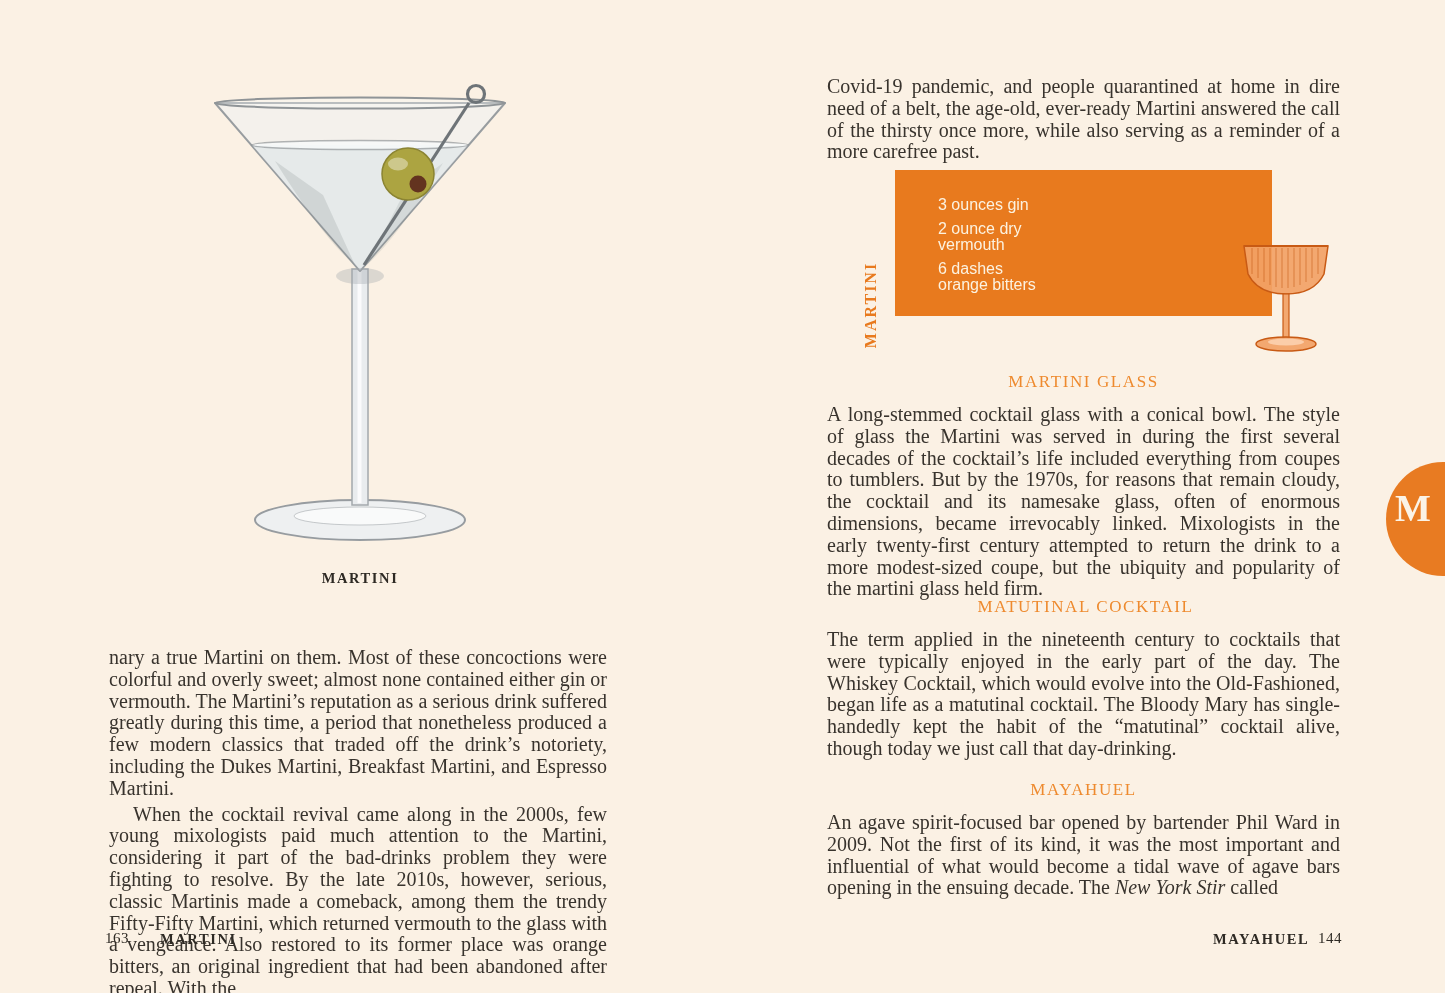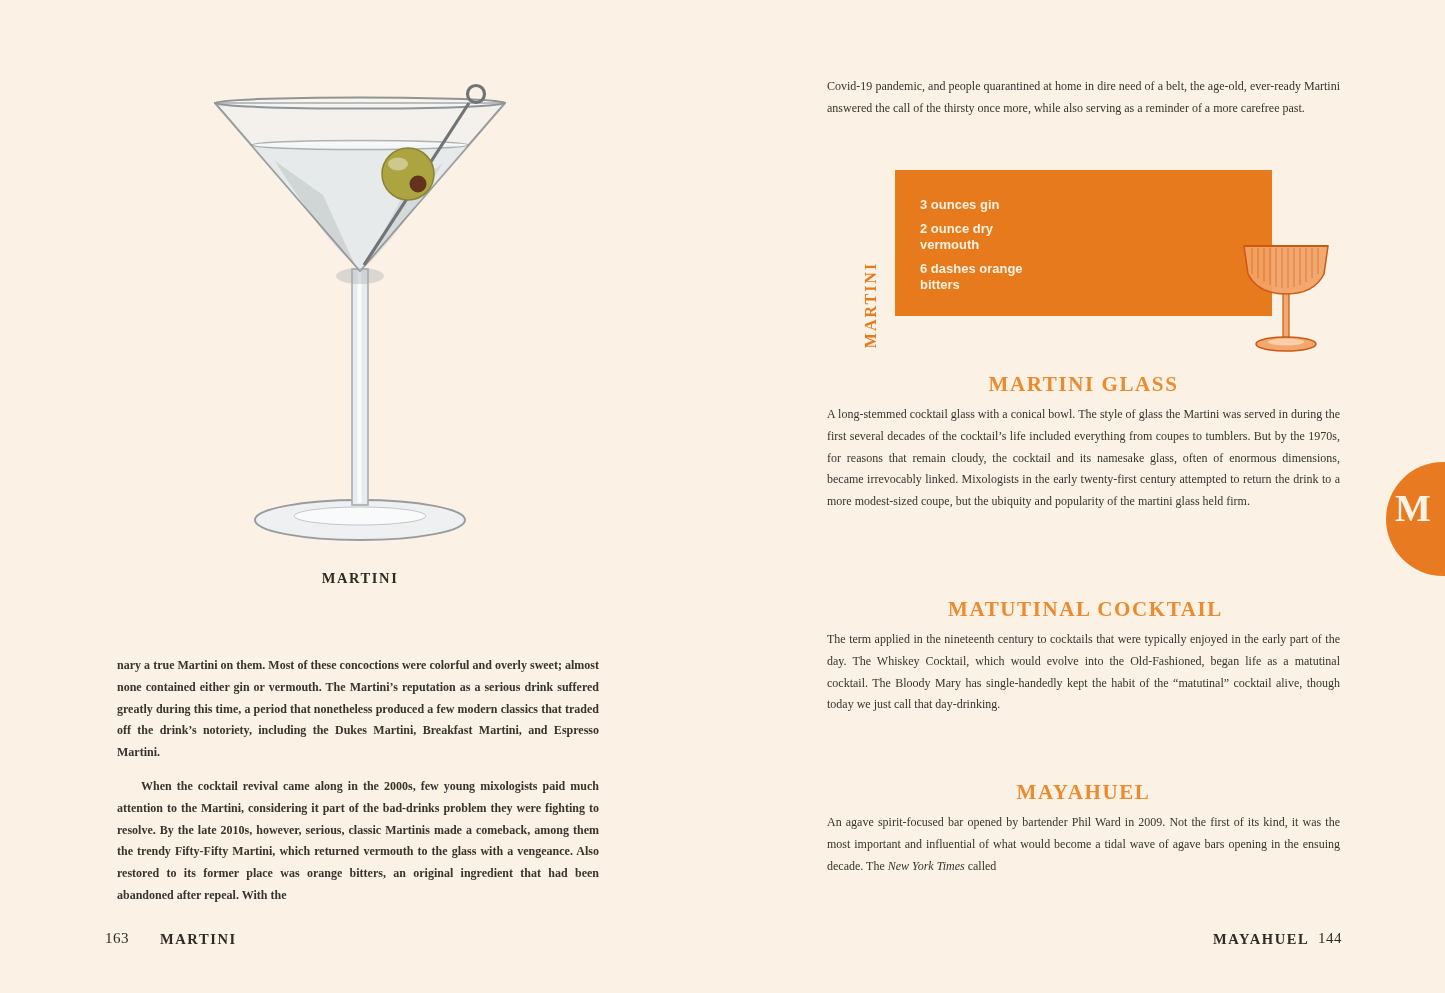--- a/index.html
+++ b/index.html
@@ -4,42 +4,42 @@
 <style>
   html,body{margin:0;padding:0;}
   body{
     width:1445px;height:993px;position:relative;overflow:hidden;
     background:#FBF1E4;
     font-family:"Liberation Serif", serif;
     color:#35302B;
   }
   .abs{position:absolute;}
   
-  .copy{font-size:12px;line-height:21.8px;text-align:justify;margin:0;color:#38332D;}
-  .copy p{margin:12px;font-weight:bold;}
+  .copy{font-size:20px;line-height:21.8px;text-align:justify;margin:0;color:#38332D;}
+  .copy p{margin:4px;}
   .copy p + p{text-indent:24px;}
   
   .heading{
-    font-size:21px;letter-spacing:1.6px;text-align:center;margin:0;
-    color:#EE8A2E;font-weight:700;
+    font-size:17px;letter-spacing:1.6px;text-align:center;margin:0;
+    color:#EE8A2E;font-weight:400;
   }
   
   .caption{
     font-size:14.5px;letter-spacing:1.6px;color:#2E2A24;text-align:center;font-weight:600;
   }
   .folio{font-size:15px;letter-spacing:.5px;color:#2E2A24;}
   .runhead{font-size:14.5px;letter-spacing:1.6px;color:#2E2A24;font-weight:600;}
   
   .recipe-card{
     background:#E87A1E;
     width:377px;height:146px;
   }
   .recipe-text{
-    font-family:"Liberation Sans", sans-serif;font-weight:bold;
-    color:#FCF2E0;font-size:13px;
+    font-family:"Liberation Sans", sans-serif;font-weight:normal;
+    color:#FCF2E0;font-size:16px;margin-left:18px;
   }
   .ingredients{line-height:16px;width:116px;}
   .ingredient{margin-bottom:8px;}
   .instructions{line-height:19.5px;width:186px;}
   .side-label{
     width:110px;height:20px;text-align:center;
     transform:rotate(-90deg);
     color:#E87A1E;font-size:16px;letter-spacing:2px;font-weight:600;
     white-space:nowrap;
   }
@@ -130,21 +130,21 @@
 </svg>
 
 <h2 class="abs heading" style="left:827px;top:372px;width:513px;">MARTINI GLASS</h2>
 <div class="abs copy" style="left:827px;top:404px;width:513px;">A long-stemmed cocktail glass with a conical bowl. The style of glass the Martini was served in during the first several decades of the cocktail’s life included everything from coupes to tumblers. But by the 1970s, for reasons that remain cloudy, the cocktail and its namesake glass, often of enormous dimensions, became irrevocably linked. Mixologists in the early twenty-first century attempted to return the drink to a more modest-sized coupe, but the ubiquity and popularity of the martini glass held firm.</div>
 
 <h2 class="abs heading" style="left:829px;top:597px;width:513px;">MATUTINAL COCKTAIL</h2>
 <div class="abs copy" style="left:827px;top:629px;width:513px;">The term applied in the nineteenth century to cocktails that were typically enjoyed in the early part of the day. The Whiskey Cocktail, which would evolve into the Old-Fashioned, began life as a matutinal cocktail. The Bloody Mary has single-handedly kept the habit of the “matutinal” cocktail alive, though today we just call that day-drinking.</div>
 
 <h2 class="abs heading" style="left:827px;top:780px;width:513px;">MAYAHUEL</h2>
 <div class="abs copy" style="left:827px;top:812px;width:513px;">
-  <span>An agave spirit-focused bar opened by bartender Phil Ward in 2009. Not the first of its kind, it was the most important and influential of what would become a tidal wave of agave bars opening in the ensuing decade. The </span><span class="italic">New York Times</span><span> called</span>
+  <span>An agave spirit-focused bar opened by bartender Phil Ward in 2009. Not the first of its kind, it was the most important and influential of what would become a tidal wave of agave bars opening in the ensuing decade. The </span><span class="italic">New York Stir</span><span> called</span>
 </div>
 
 <div class="abs letter-tab" style="left:1386px;top:462px;">
   <span>M</span>
 </div>
 
 <div class="abs runhead" style="left:1213px;top:931px;">MAYAHUEL</div>
 <div class="abs folio" style="left:1318px;top:930px;">144</div>
 
 </body></html>

